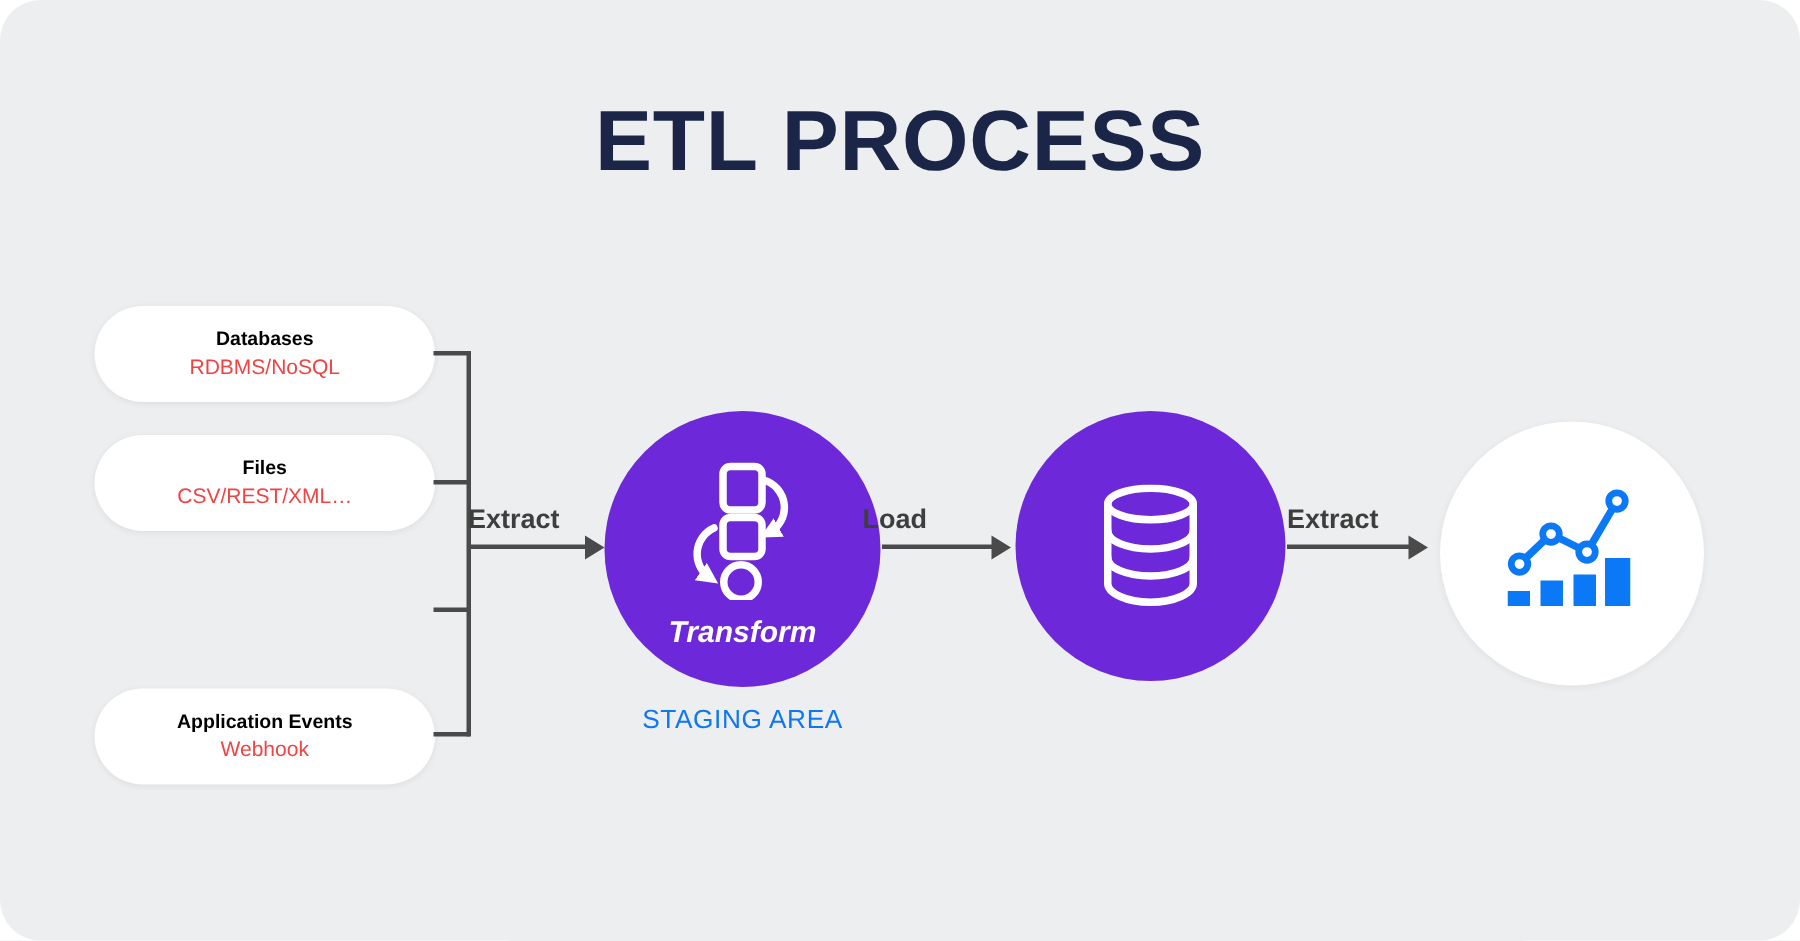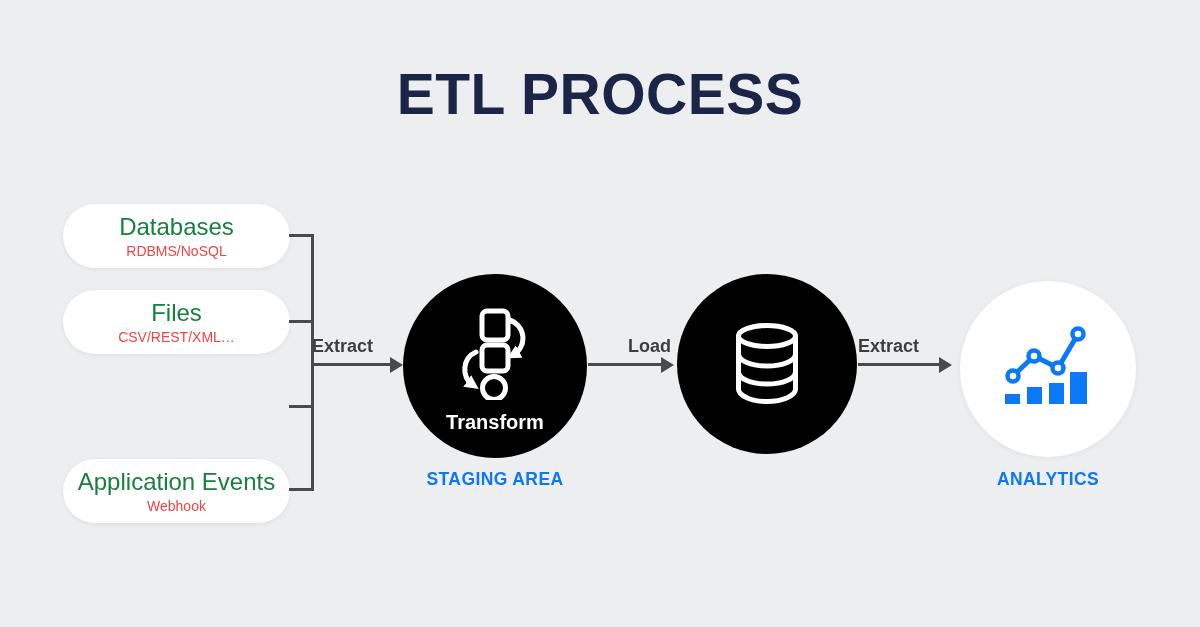--- a/index.html
+++ b/index.html
@@ -3,20 +3,21 @@
 <meta charset="utf-8">
 <style>
   html, body { margin: 0; padding: 0; }
   .canvas {
     position: relative;
     width: 1200px;
     height: 627px;
     background: #EDEEEF;
     font-family: "Liberation Sans", sans-serif;
     overflow: hidden;
+    border-radius: 27px;
   }
   .title {
     position: absolute;
     left: 0; top: 66px;
     width: 100%;
     margin: 0;
     text-align: center;
     font-size: 57px;
     font-weight: 800;
     letter-spacing: 0.5px;
@@ -30,21 +31,21 @@
     height: 64px;
     background: #ffffff;
     border-radius: 32px;
     display: flex;
     flex-direction: column;
     align-items: center;
     justify-content: center;
     gap: 2px;
     box-shadow: 0 1px 4px rgba(30,40,70,0.08);
   }
-  .pill-label { font-size: 24px; font-weight: normal; color: #15803d; line-height: 1.15; }
+  .pill-label { font-size: 13px; font-weight: bold; color: #000000; line-height: 1.15; }
   .pill-sub   { font-size: 14px; color: #ef4444; line-height: 1.15; }
 
   .vline, .stub { position: absolute; background: #4A4A4A; }
   .vline { left: 311px; top: 234px; width: 3px; height: 257px; }
   .stub  { left: 289px; width: 24px; height: 3px; }
 
   .arrow { position: absolute; height: 16px; }
   .arrow .shaft {
     position: absolute; left: 0; top: 6px; height: 3px;
     width: calc(100% - 11px);
@@ -59,39 +60,39 @@
   }
   .arrow-label {
     position: absolute;
     top: 336px;
     font-size: 18px;
     font-weight: 600;
     color: #3E3E3E;
     text-align: left;
   }
   .circle { position: absolute; border-radius: 50%; }
-  .circle.blue  { background: #000000; }
+  .circle.blue  { background: #6d28d9; font-style: italic; }
   .circle.white { background: #ffffff; box-shadow: 0 1px 5px rgba(30,40,70,0.07); }
   .icon-abs { position: absolute; }
   .transform-label {
     position: absolute;
     left: 0; top: 137px;
     width: 100%;
     text-align: center;
     color: #ffffff;
     font-size: 20px;
     font-weight: 600;
   }
   .caption {
     position: absolute;
     top: 469px;
     width: 300px;
     text-align: center;
     font-size: 17.5px;
-    font-weight: bold;
+    font-weight: normal;
     letter-spacing: 0.4px;
     color: #0E77F2;
   }
 </style>
 </head>
 <body>
 
 <div class="canvas">
 
   <h1 class="title">ETL PROCESS</h1>
@@ -133,21 +134,21 @@
         <rect x="27" y="39" width="26" height="26" rx="5"></rect>
         <circle cx="39" cy="82" r="11.5"></circle>
         <path d="M 54 14 A 19 19 0 0 1 58 49" marker-end="url(#ah-w)"></path>
         <path d="M 21 46 A 19 19 0 0 0 18 79" marker-end="url(#ah-w)"></path>
       </g>
     </svg>
     <div class="transform-label">Transform</div>
   </div>
   <div class="caption" style="left:345px">STAGING AREA</div>
 
-  <span class="arrow-label" style="left:628px; width:76px">Load</span>
+  <span class="arrow-label" style="left:575px; width:76px">Load</span>
   <div class="arrow" style="left:588px; top:357px; width:86px">
     <span class="shaft"></span>
     <span class="head"></span>
   </div>
 
   <div class="circle blue" style="left:677px; top:274px; width:180px; height:180px">
     <svg class="icon-abs" style="left:58px; top:49px" width="64" height="82" viewBox="0 0 64 82">
       <g fill="none" stroke="#ffffff" stroke-width="5" stroke-linecap="round">
         <ellipse cx="32" cy="13" rx="28.5" ry="10.5"></ellipse>
         <path d="M 3.5 13 V 66 C 3.5 72.5 16 78.5 32 78.5 C 48 78.5 60.5 72.5 60.5 66 V 13"></path>
@@ -173,15 +174,14 @@
       </g>
       <polyline points="8,50 29,30 53,42 73,8" fill="none" stroke="#0B78F5" stroke-width="5" stroke-linejoin="round" stroke-linecap="round"></polyline>
       <g fill="#ffffff" stroke="#0B78F5" stroke-width="4.5">
         <circle cx="8" cy="50" r="5.5"></circle>
         <circle cx="29" cy="30" r="5.5"></circle>
         <circle cx="53" cy="42" r="5.5"></circle>
         <circle cx="73" cy="8" r="5.5"></circle>
       </g>
     </svg>
   </div>
-  <div class="caption" style="left:898px">ANALYTICS</div>
 
 </div>
 
 </body></html>

